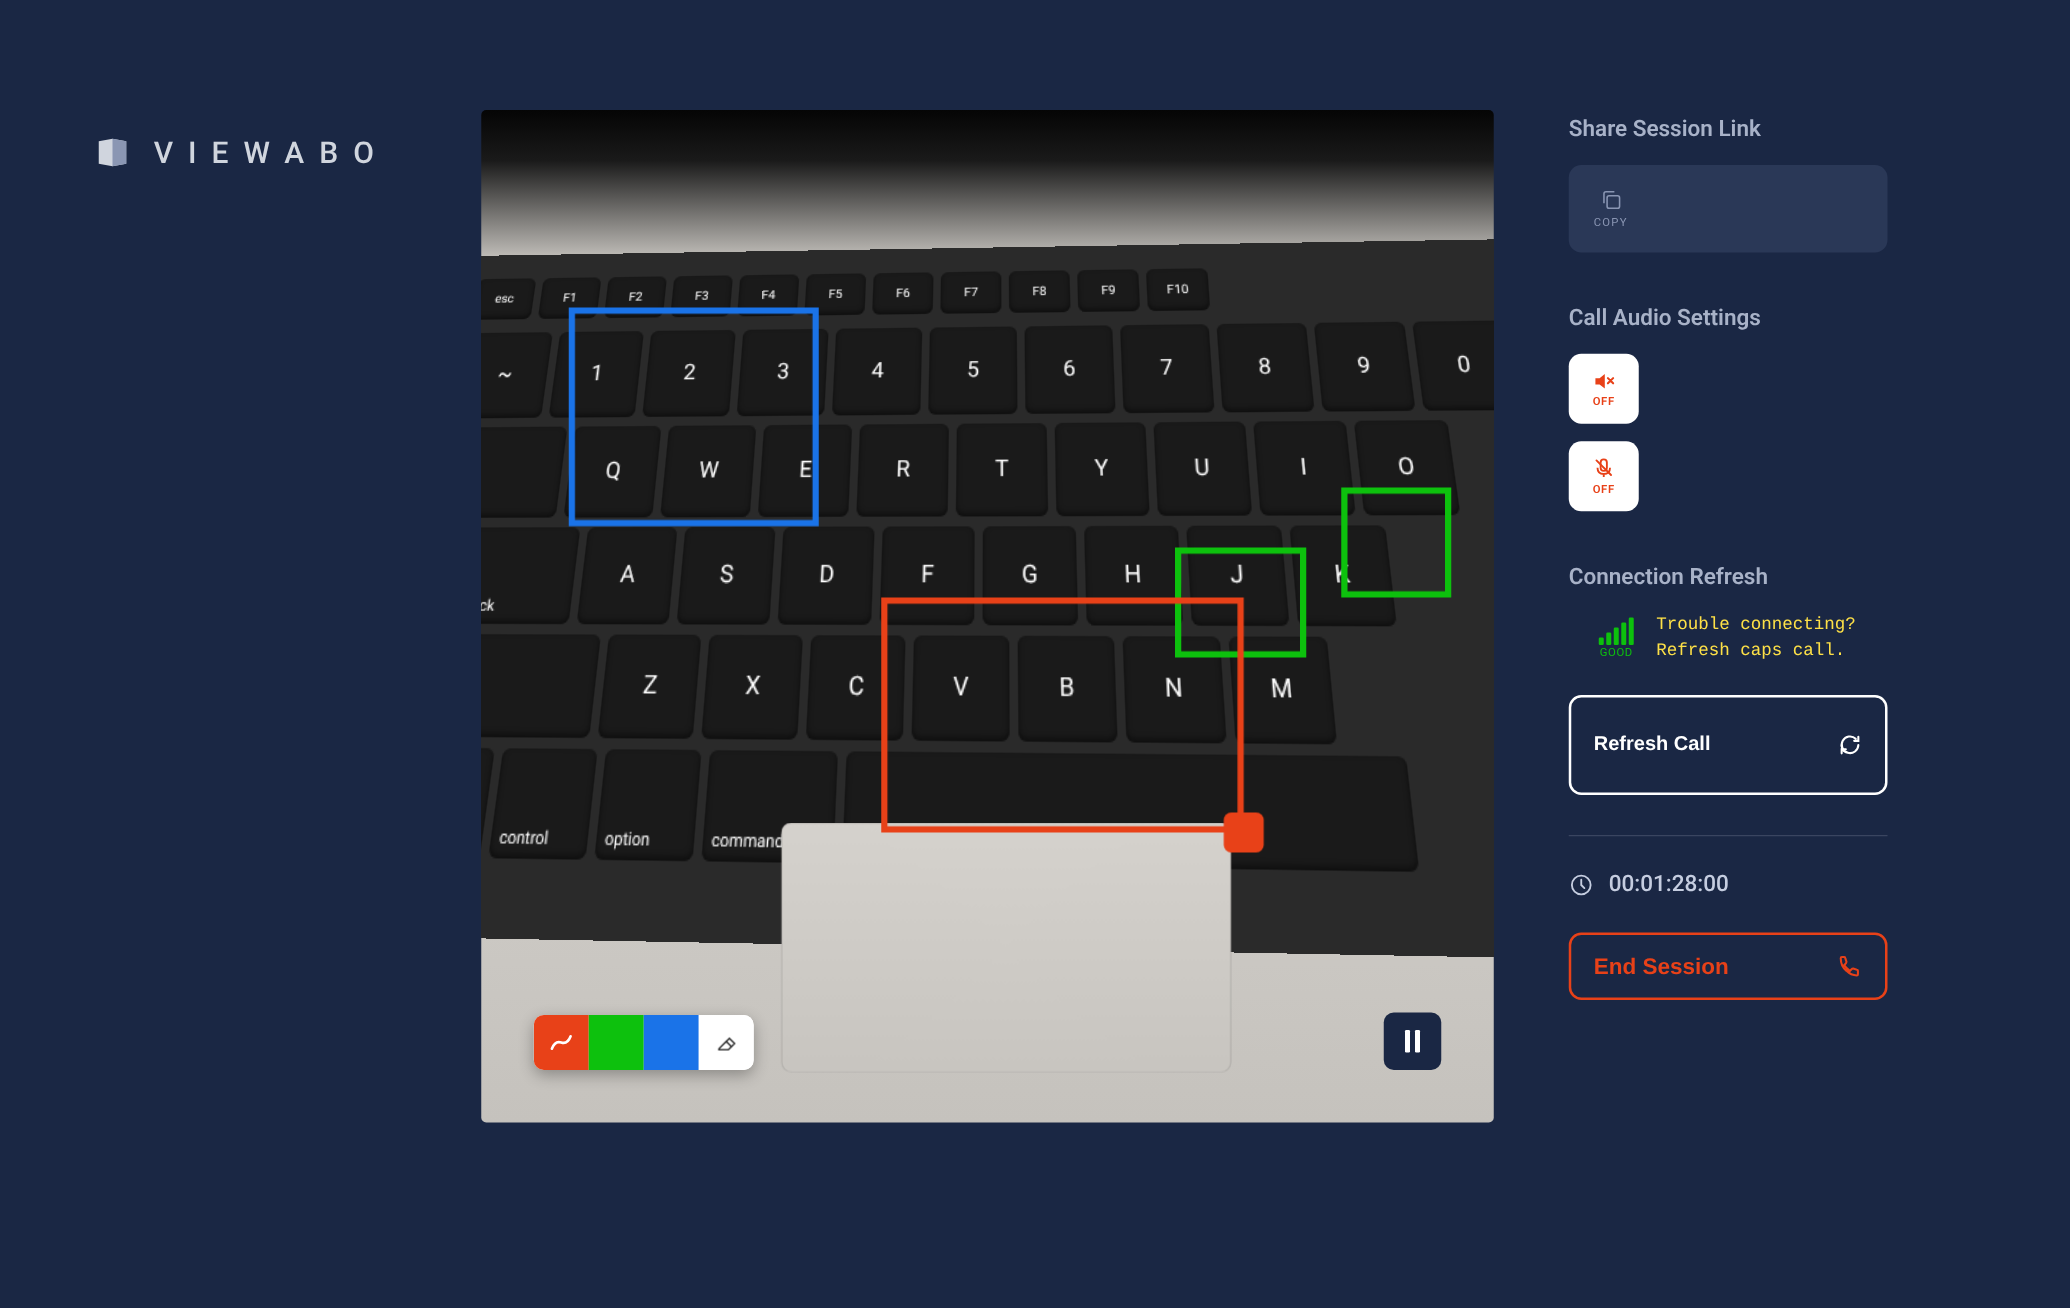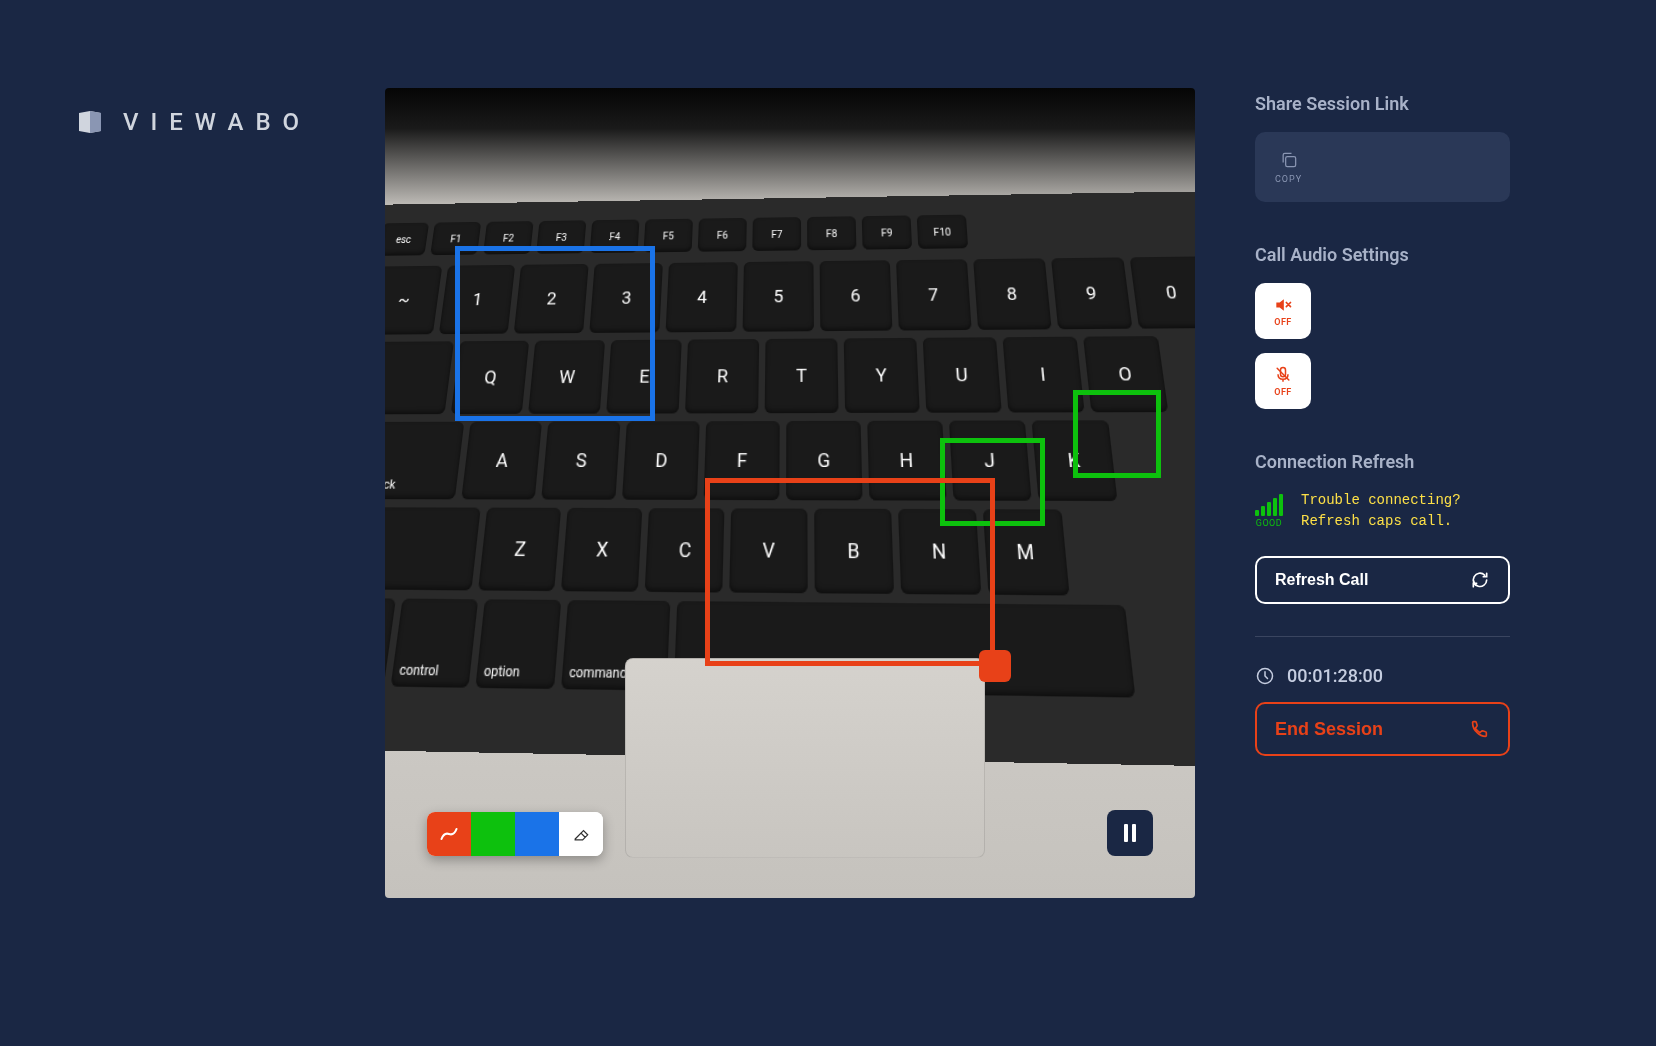--- a/index.html
+++ b/index.html
@@ -237,20 +237,21 @@
       align-items: center;
       gap: 18px;
       margin-bottom: 24px;
     }
     
     .signal-wrap {
       display: flex;
       flex-direction: column;
       align-items: center;
       gap: 2px;
+      margin-left: 24px;
     }
     
     .signal-bars {
       display: flex;
       align-items: flex-end;
       gap: 2px;
     }
     
     .signal-bar {
       width: 4px;
@@ -266,21 +267,21 @@
     
     .connection-text {
       font-size: 14px;
       line-height: 1.5;
       color: #fde047;
       font-family: Liberation Mono, monospace;
     }
     
     .refresh-btn {
       width: 100%;
-      padding: 12px 18px;
+      padding: 28px 18px;
       background: transparent;
       border: 2px solid #fff;
       border-radius: 10px;
       color: #fff;
       font-size: 16px;
       font-weight: 600;
       display: flex;
       justify-content: space-between;
       align-items: center;
       cursor: pointer;
@@ -290,21 +291,21 @@
     .divider {
       height: 1px;
       background: #3a4560;
       margin-bottom: 28px;
     }
     
     .timer-row {
       display: flex;
       align-items: center;
       gap: 12px;
-      margin-bottom: 16px;
+      margin-bottom: 28px;
     }
     
     .timer-text {
       color: #c5cde0;
       font-size: 18px;
       font-weight: 500;
     }
     
     .end-btn {
       width: 100%;

